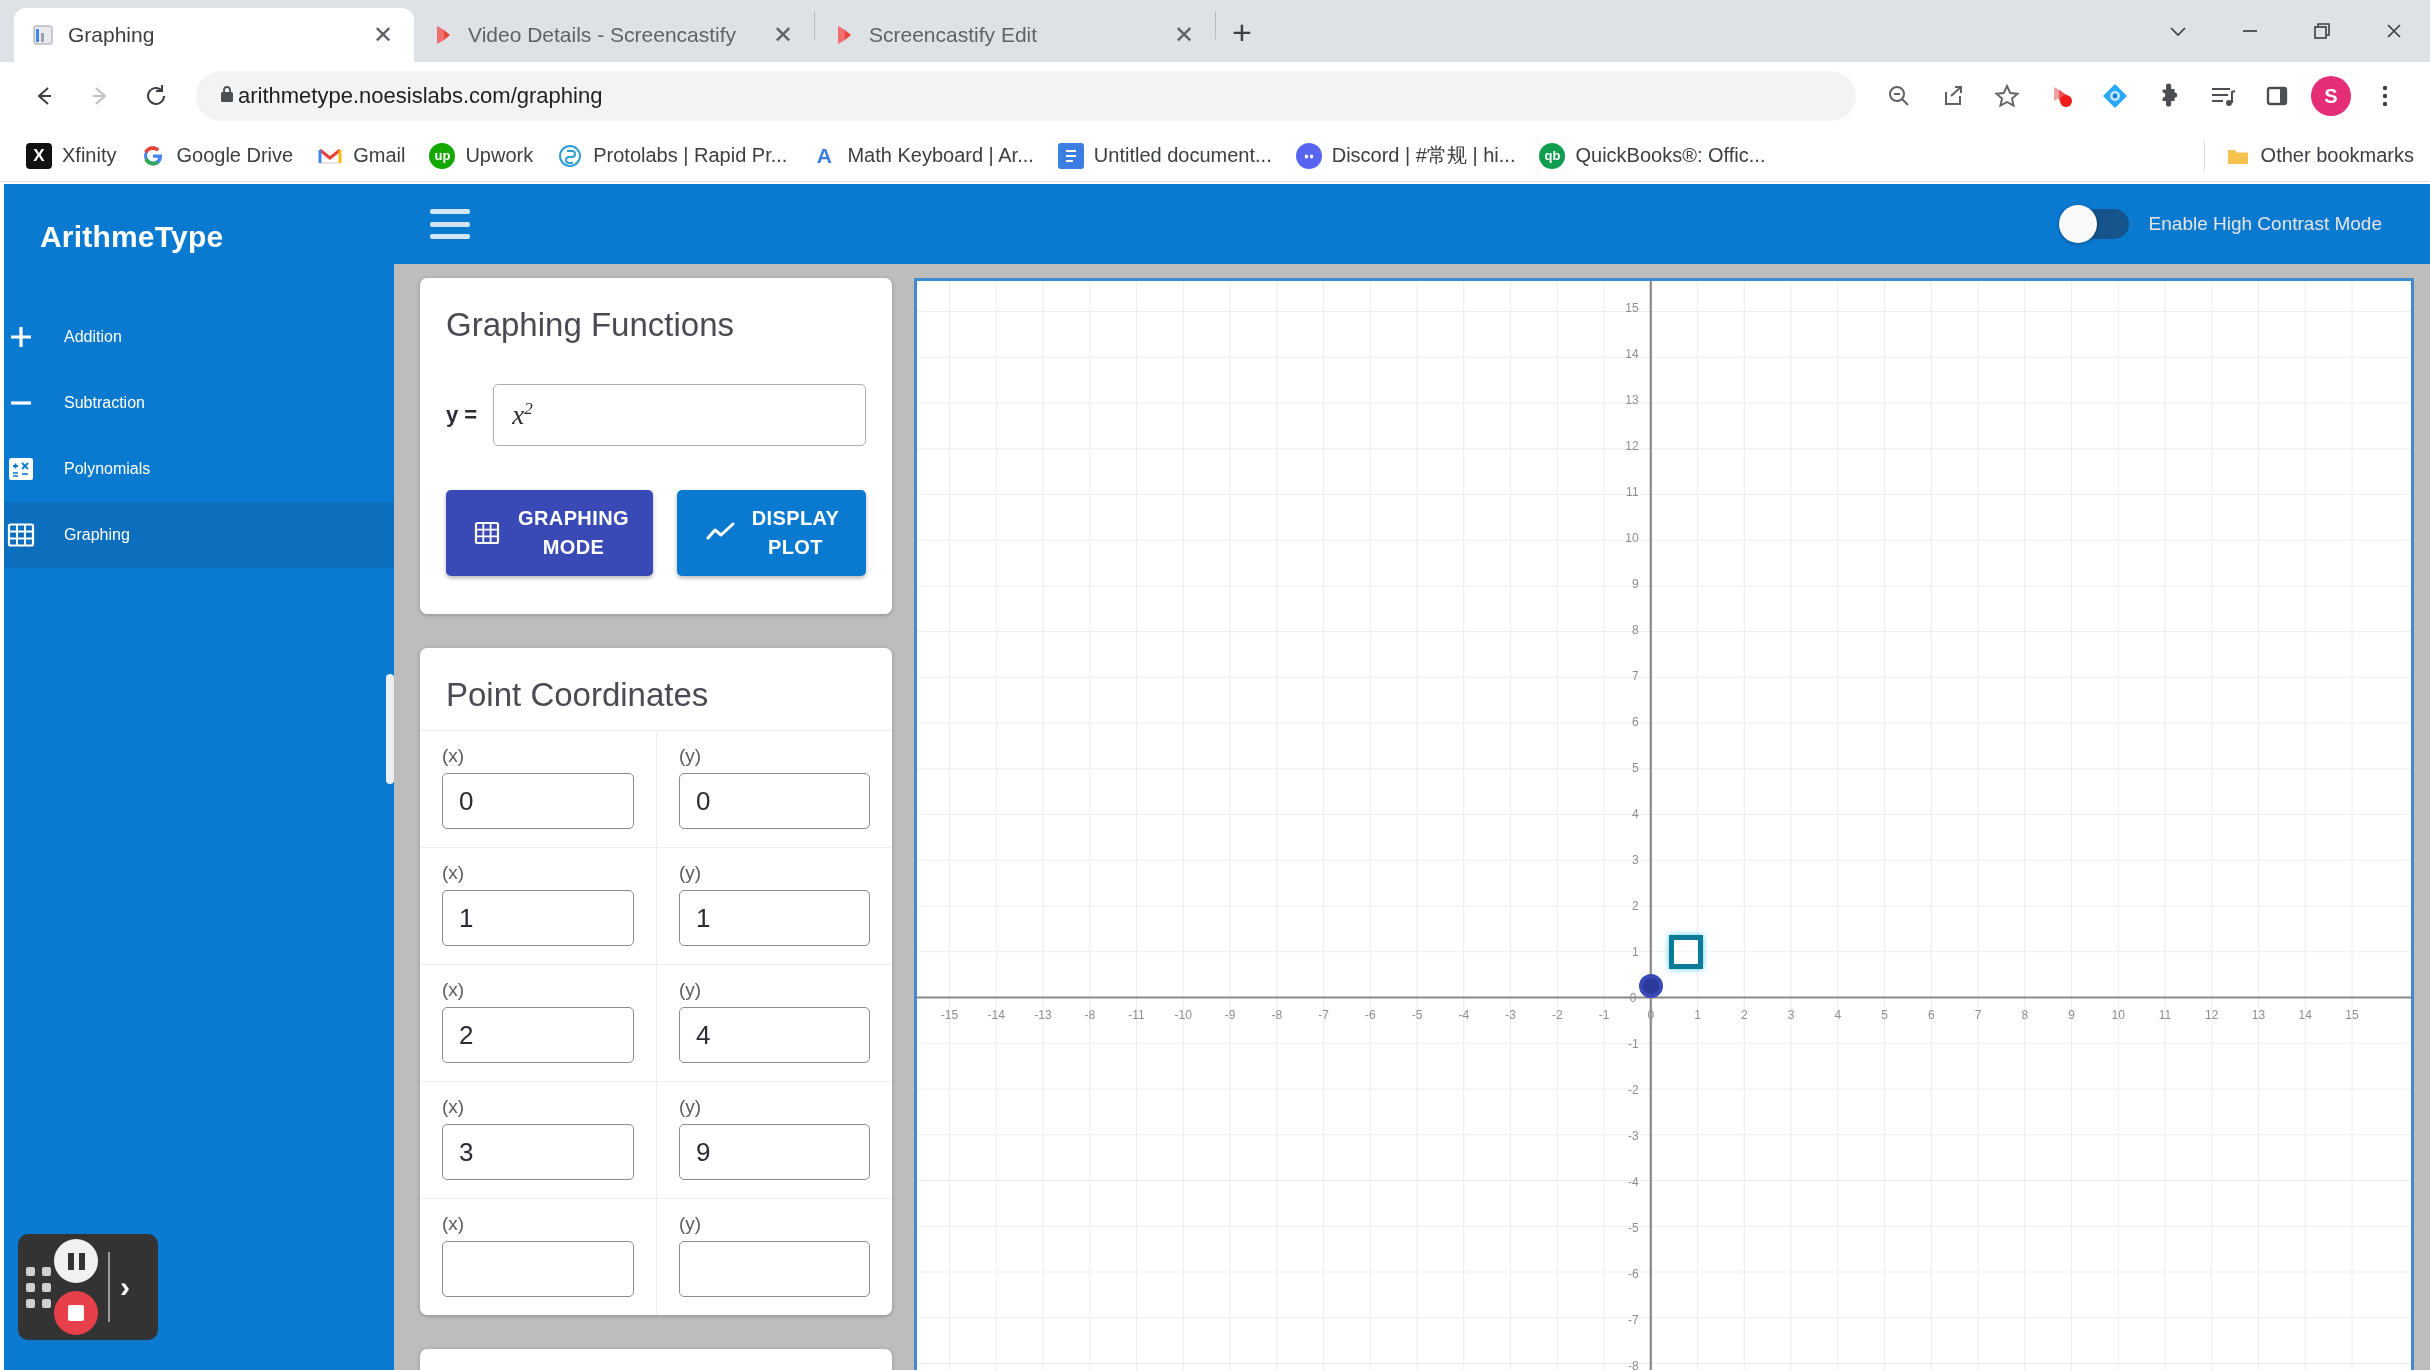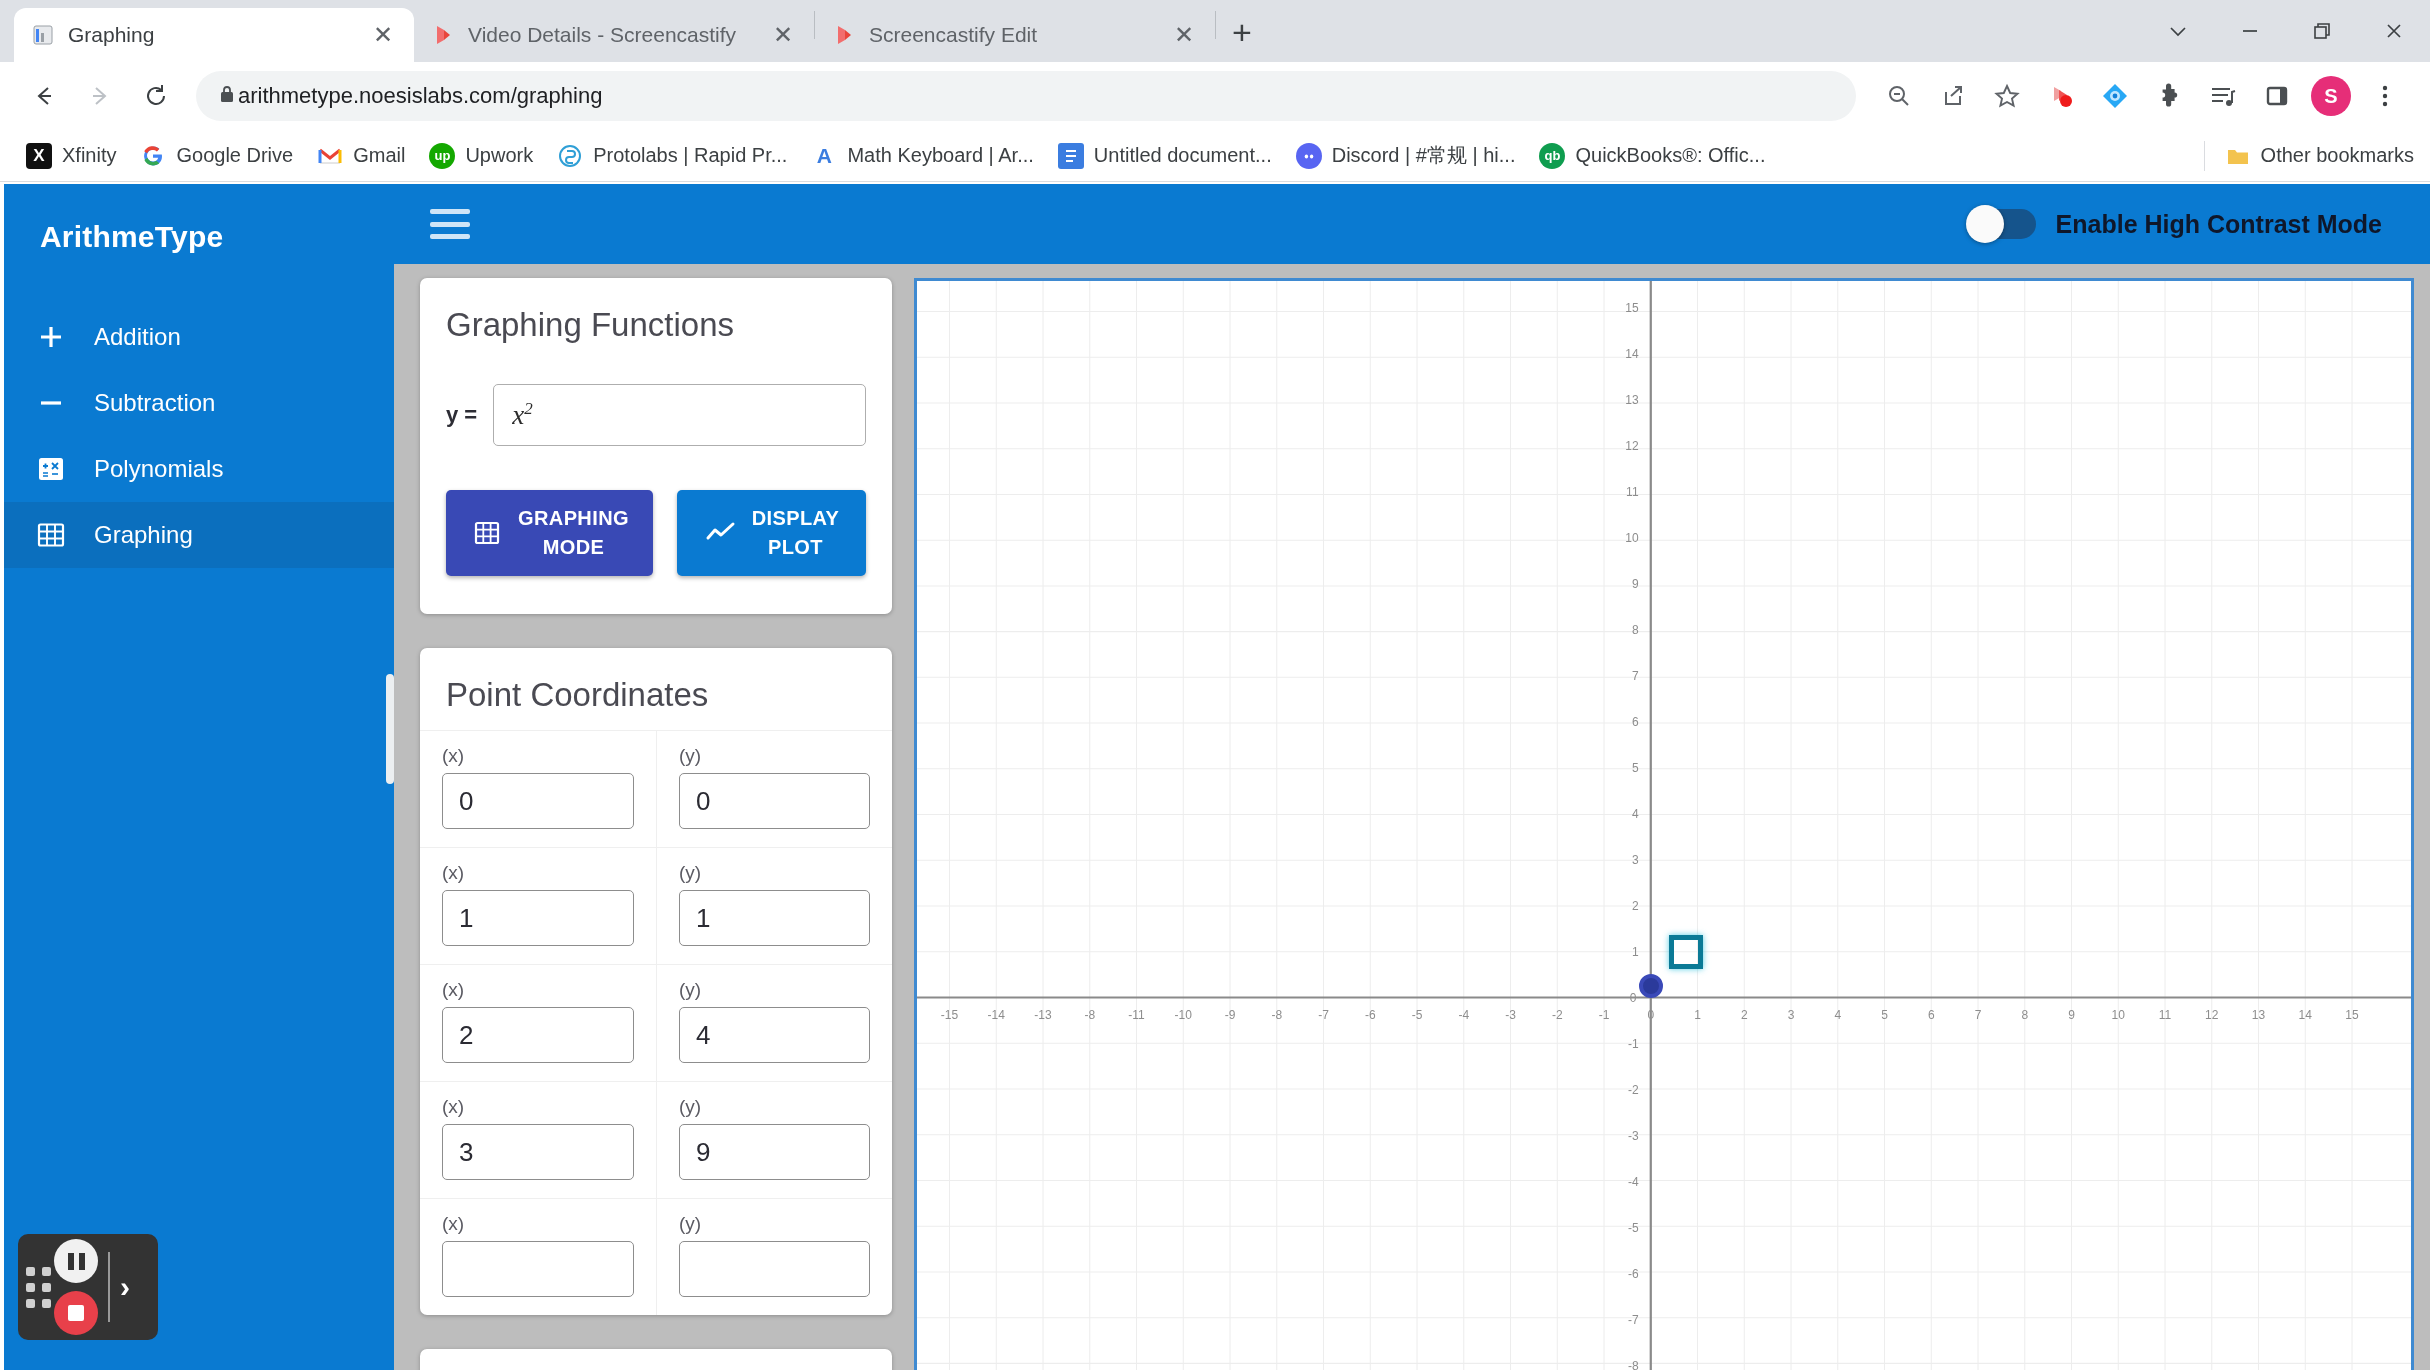--- a/index.html
+++ b/index.html
@@ -66,34 +66,34 @@
   .bm-divider { width:1px; height:30px; background:#dadce0; margin:0 10px; }
 
   
   .app { position:absolute; left:4px; top:184px; width:2430px; height:1186px; background:#ffffff; overflow:hidden;}
 
   .sidebar {
     position:absolute; left:0; top:0; width:390px; height:1186px; background:#0a7ad1;
   }
   .brand { color:#fff; font-size:30px; font-weight:700; padding: 36px 0 0 36px; letter-spacing:.2px;}
   .nav { margin-top: 50px; }
-  .navitem { height:66px; display:flex; align-items:center; gap:26px; padding-left:30px; color:#ffffff; font-size:24px;}
+  .navitem { height:66px; display:flex; align-items:center; gap:26px; color:#ffffff; font-size:16px;}
   .navitem.active { background:#0b6fbe; }
   .navicon { width:34px; height:34px; flex:0 0 34px; display:flex; align-items:center; justify-content:center;}
   .sb-scroll { position:absolute; right:0; top:490px; width:8px; height:110px; background:#eceff1; border-radius:4px;}
 
   .content { position:absolute; left:390px; top:0; right:0; height:1186px; background:#bdbdbd; }
   .appbar { height:80px; background:#0a7ad1; display:flex; align-items:center; padding: 0 36px; }
   .hamburger { width:40px; height:30px; display:flex; flex-direction:column; justify-content:space-between; }
   .hamburger span { display:block; height:5px; background:#cfe5f7; border-radius:2px;}
   .appbar-right { margin-left:auto; display:flex; align-items:center; gap:20px; padding-right: 16px;}
   .switch { width:66px; height:30px; background:#15548c; border-radius:15px; position:relative; }
   .switch .knob { position:absolute; left:-4px; top:-4px; width:38px;height:38px;border-radius:50%;
     background:#fafafa; box-shadow:0 1px 4px rgba(0,0,0,.35);}
-  .appbar-label { color:#0f172a; font-size:25px; font-weight:700; }
+  .appbar-label { color:#e5e5e5; font-size:19px; font-weight:400; }
 
   .workarea { position:absolute; left:0; top:80px; right:0; bottom:0; }
 
   
   .leftcol { position:absolute; left:26px; top:14px; width:472px; bottom:0; }
   .card { background:#fff; border-radius:7px; box-shadow:0 1px 4px rgba(0,0,0,.26); margin-bottom:34px;}
   .card-title { font-size:33px; color:#4a4a52; padding: 28px 0 16px 26px; font-weight:400;}
 
   .fn-row { display:flex; align-items:center; padding: 24px 26px 10px 26px; gap:16px;}
   .fn-label { font-size:22px; font-weight:700; color:#2d2d35; }

